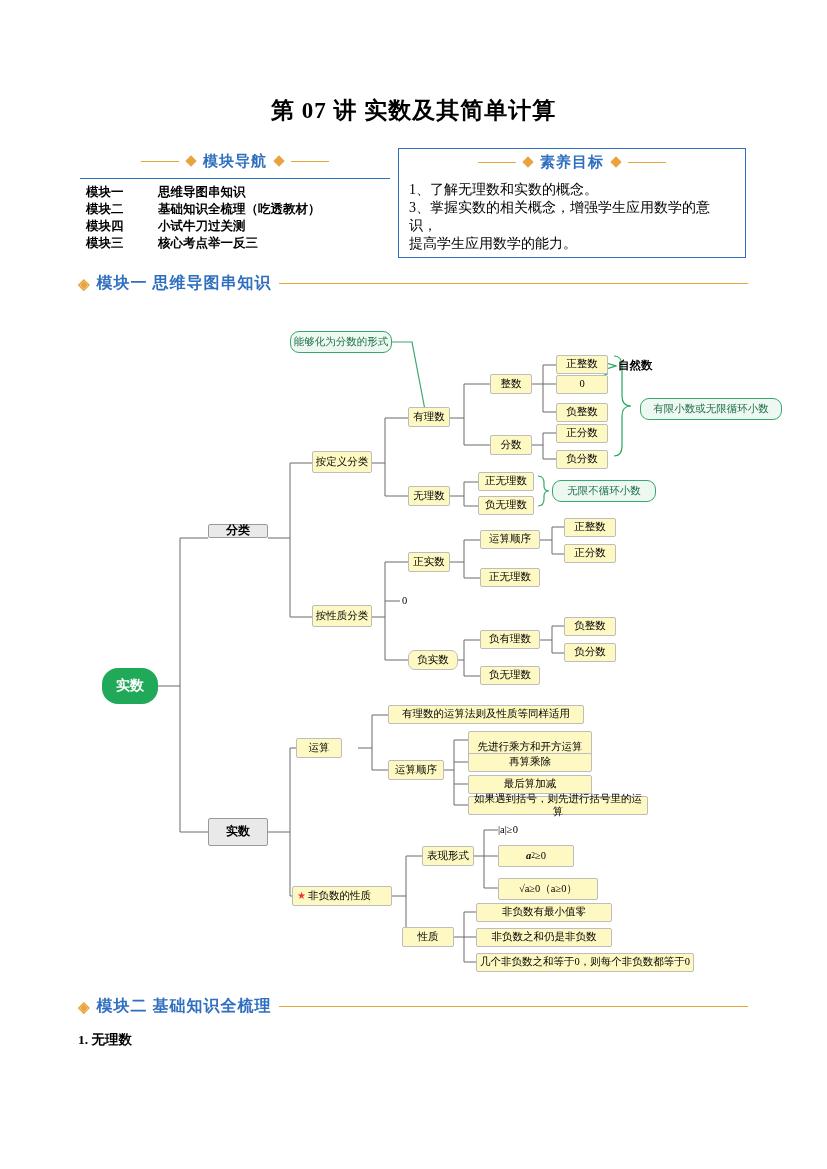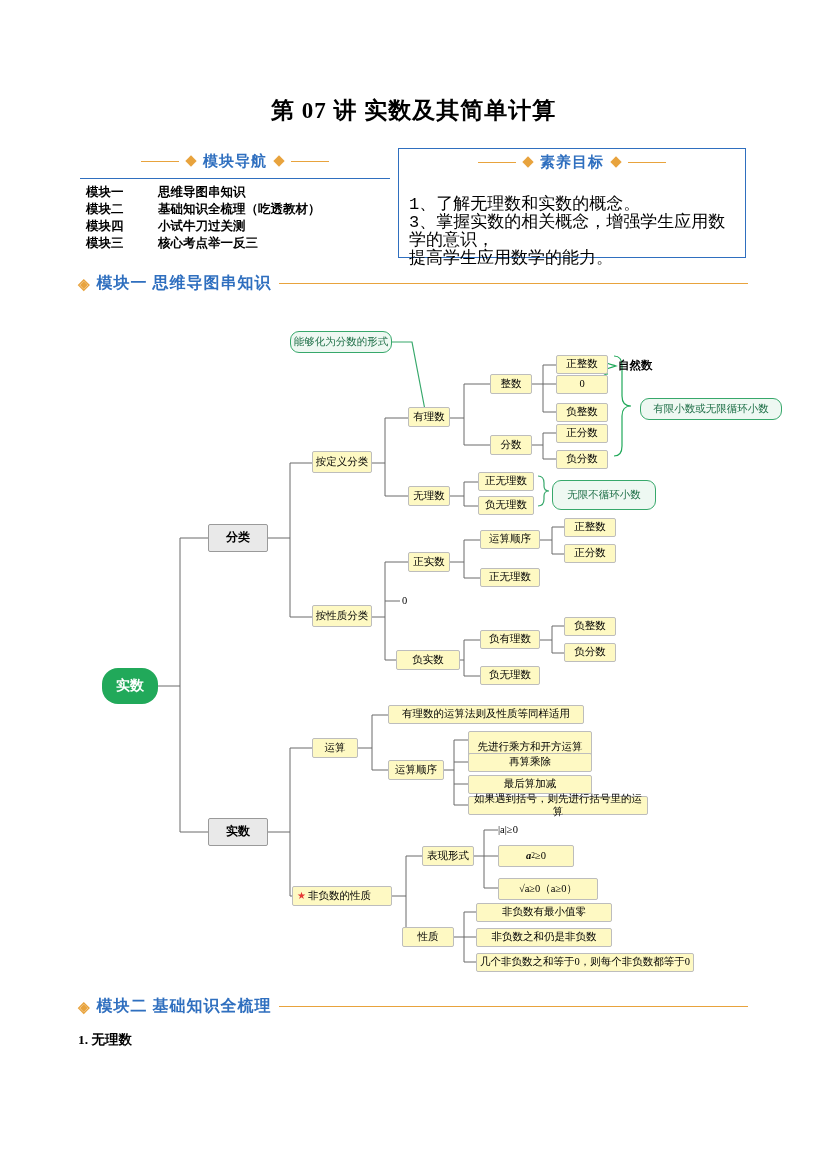--- a/index.html
+++ b/index.html
@@ -49,23 +49,23 @@
   }
   .mod-list{
     position:absolute;left:6px;top:36px;width:300px;
     font-family:"Liberation Serif", serif;
     font-size:12.5px;font-weight:bold;line-height:17px;
   }
   .mod-row{display:flex;}
   .mod-row .k{width:72px;}
   .mod-row .v{}
   .goal-list{
-    position:absolute;left:10px;top:47px;width:326px;
-    font-family:Liberation Mono, monospace;
-    font-size:17px;line-height:18px;
+    position:absolute;left:10px;top:32px;width:326px;
+    font-family:Liberation Serif, serif;
+    font-size:14px;line-height:18px;
   }
 
   
   .sec{
     position:absolute;left:78px;width:670px;height:22px;
     display:flex;align-items:center;gap:7px;
   }
   .sec .dbl{color:#e8a33d;font-size:15px;font-weight:bold;line-height:1;}
   .sec .txt{
     font-family:"Liberation Serif", serif;
@@ -297,21 +297,21 @@
       <path d="M562 60 C568 60 568 66 570 72 C572 66 572 60 578 60" fill="none" stroke="#21a95a" stroke-width="1.2" transform="rotate(-90 570 66)"></path>
       <path d="M556 58 q6 0 6 8 l0 2 q0 6 6 6 q-6 0 -6 6 l0 2 q0 8 -6 8" fill="none" stroke="#21a95a" stroke-width="1.2"></path>
 
       <path d="M556 56 q8 0 8 10 l0 30 q0 10 9 10 q-9 0 -9 10 l0 30 q0 10 -8 10" fill="none" stroke="#21a95a" stroke-width="1.2" transform="translate(18,0)"></path>
 
       <path d="M498 176 q6 0 6 7 l0 3 q0 5 5 5 q-5 0 -5 5 l0 3 q0 7 -6 7" fill="none" stroke="#37a86b" stroke-width="1.2"></path>
     </svg>
 
     <div class="node n-root" style="left:62px;top:368px;width:56px;height:36px;">实数</div>
 
-    <div class="node n-l1" style="left:168px;top:224px;width:60px;height:28px;">分类</div>
+    <div class="node n-l1" style="left:168px;top:224px;width:60px;height:14px;">分类</div>
     <div class="node n-l1" style="left:168px;top:518px;width:60px;height:28px;">实数</div>
 
     <div class="node n-plain" style="left:272px;top:151px;width:60px;height:22px;">按定义分类</div>
     <div class="node n-plain" style="left:272px;top:305px;width:60px;height:22px;">按性质分类</div>
 
     <div class="node n-plain" style="left:368px;top:107px;width:42px;height:20px;">有理数</div>
     <div class="node n-plain" style="left:368px;top:186px;width:42px;height:20px;">无理数</div>
 
     <div class="node n-green" style="left:250px;top:31px;width:102px;height:22px;">能够化为分数的形式</div>
 
@@ -323,37 +323,37 @@
     <div class="node n-plain" style="left:516px;top:103px;width:52px;height:19px;">负整数</div>
 
     <div class="node n-plain" style="left:516px;top:124px;width:52px;height:19px;">正分数</div>
     <div class="node n-plain" style="left:516px;top:150px;width:52px;height:19px;">负分数</div>
 
     <div class="node n-brace" style="left:578px;top:57px;width:48px;height:18px;justify-content:flex-start;">自然数</div>
     <div class="node n-green" style="left:600px;top:98px;width:142px;height:22px;">有限小数或无限循环小数</div>
 
     <div class="node n-plain" style="left:438px;top:172px;width:56px;height:19px;">正无理数</div>
     <div class="node n-plain" style="left:438px;top:196px;width:56px;height:19px;">负无理数</div>
-    <div class="node n-green" style="left:512px;top:180px;width:104px;height:30px;font-family:Liberation Serif, serif;">无限不循环小数</div>
+    <div class="node n-green" style="left:512px;top:180px;width:104px;height:22px;font-family:Liberation Serif, serif;">无限不循环小数</div>
 
     <div class="node n-plain" style="left:368px;top:252px;width:42px;height:20px;">正实数</div>
     <div class="node n-bare" style="left:362px;top:293px;width:16px;height:16px;justify-content:flex-start;">0</div>
-    <div class="node n-plain" style="left:356px;top:350px;width:64px;height:20px;">负实数</div>
+    <div class="node n-plain" style="left:368px;top:350px;width:50px;height:20px;border-radius:7px;">负实数</div>
 
     <div class="node n-plain" style="left:440px;top:230px;width:60px;height:19px;">运算顺序</div>
     <div class="node n-plain" style="left:440px;top:268px;width:60px;height:19px;">正无理数</div>
     <div class="node n-plain" style="left:524px;top:218px;width:52px;height:19px;">正整数</div>
     <div class="node n-plain" style="left:524px;top:244px;width:52px;height:19px;">正分数</div>
 
     <div class="node n-plain" style="left:440px;top:330px;width:60px;height:19px;">负有理数</div>
     <div class="node n-plain" style="left:440px;top:366px;width:60px;height:19px;">负无理数</div>
     <div class="node n-plain" style="left:524px;top:317px;width:52px;height:19px;">负整数</div>
     <div class="node n-plain" style="left:524px;top:343px;width:52px;height:19px;">负分数</div>
 
-    <div class="node n-plain" style="left:272px;top:438px;width:46px;height:20px;">运算</div>
+    <div class="node n-plain" style="left:256px;top:438px;width:46px;height:20px;">运算</div>
     <div class="node n-plain" style="left:348px;top:405px;width:196px;height:19px;">有理数的运算法则及性质等同样适用</div>
     <div class="node n-plain" style="left:348px;top:460px;width:56px;height:20px;">运算顺序</div>
 
     <div class="node n-plain" style="left:428px;top:431px;width:124px;height:33px;">先进行乘方和开方运算</div>
     <div class="node n-plain" style="left:428px;top:453px;width:124px;height:19px;">再算乘除</div>
     <div class="node n-plain" style="left:428px;top:475px;width:124px;height:19px;">最后算加减</div>
     <div class="node n-plain" style="left:428px;top:496px;width:180px;height:19px;">如果遇到括号，则先进行括号里的运算</div>
 
     <div class="node n-plain" style="left:252px;top:586px;width:100px;height:20px;justify-content:flex-start;padding-left:4px;">
       <span class="star">★</span>

